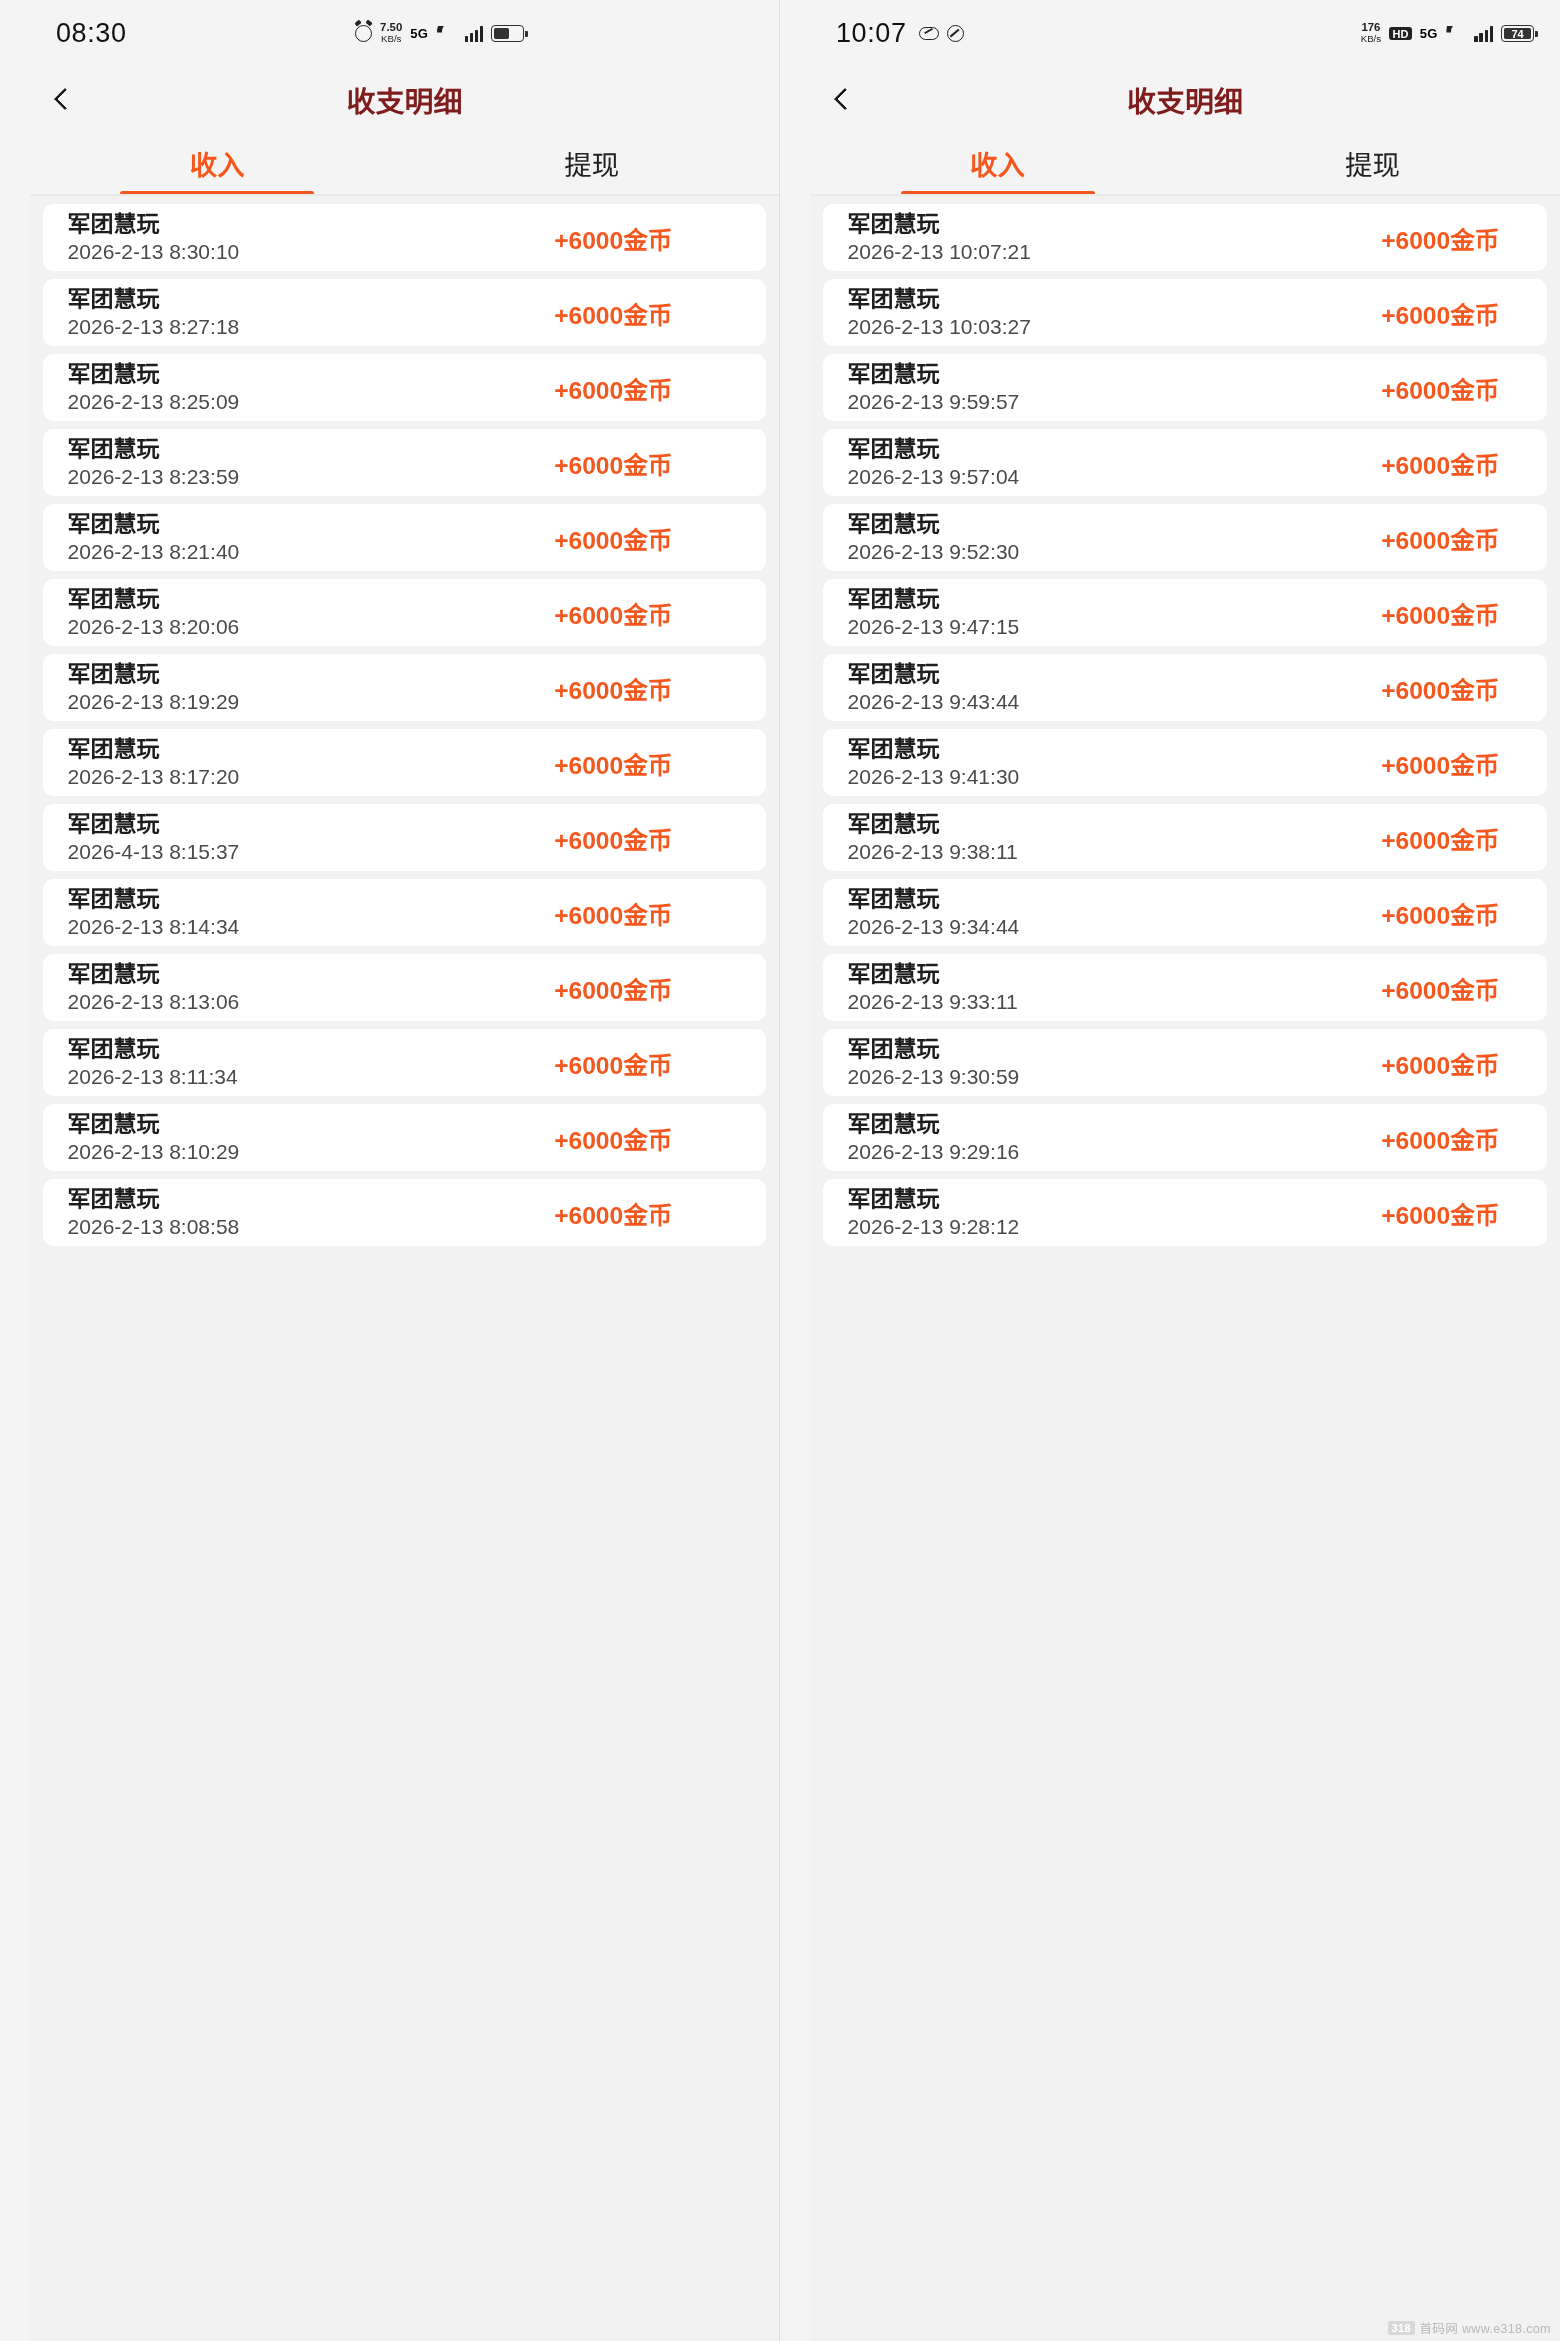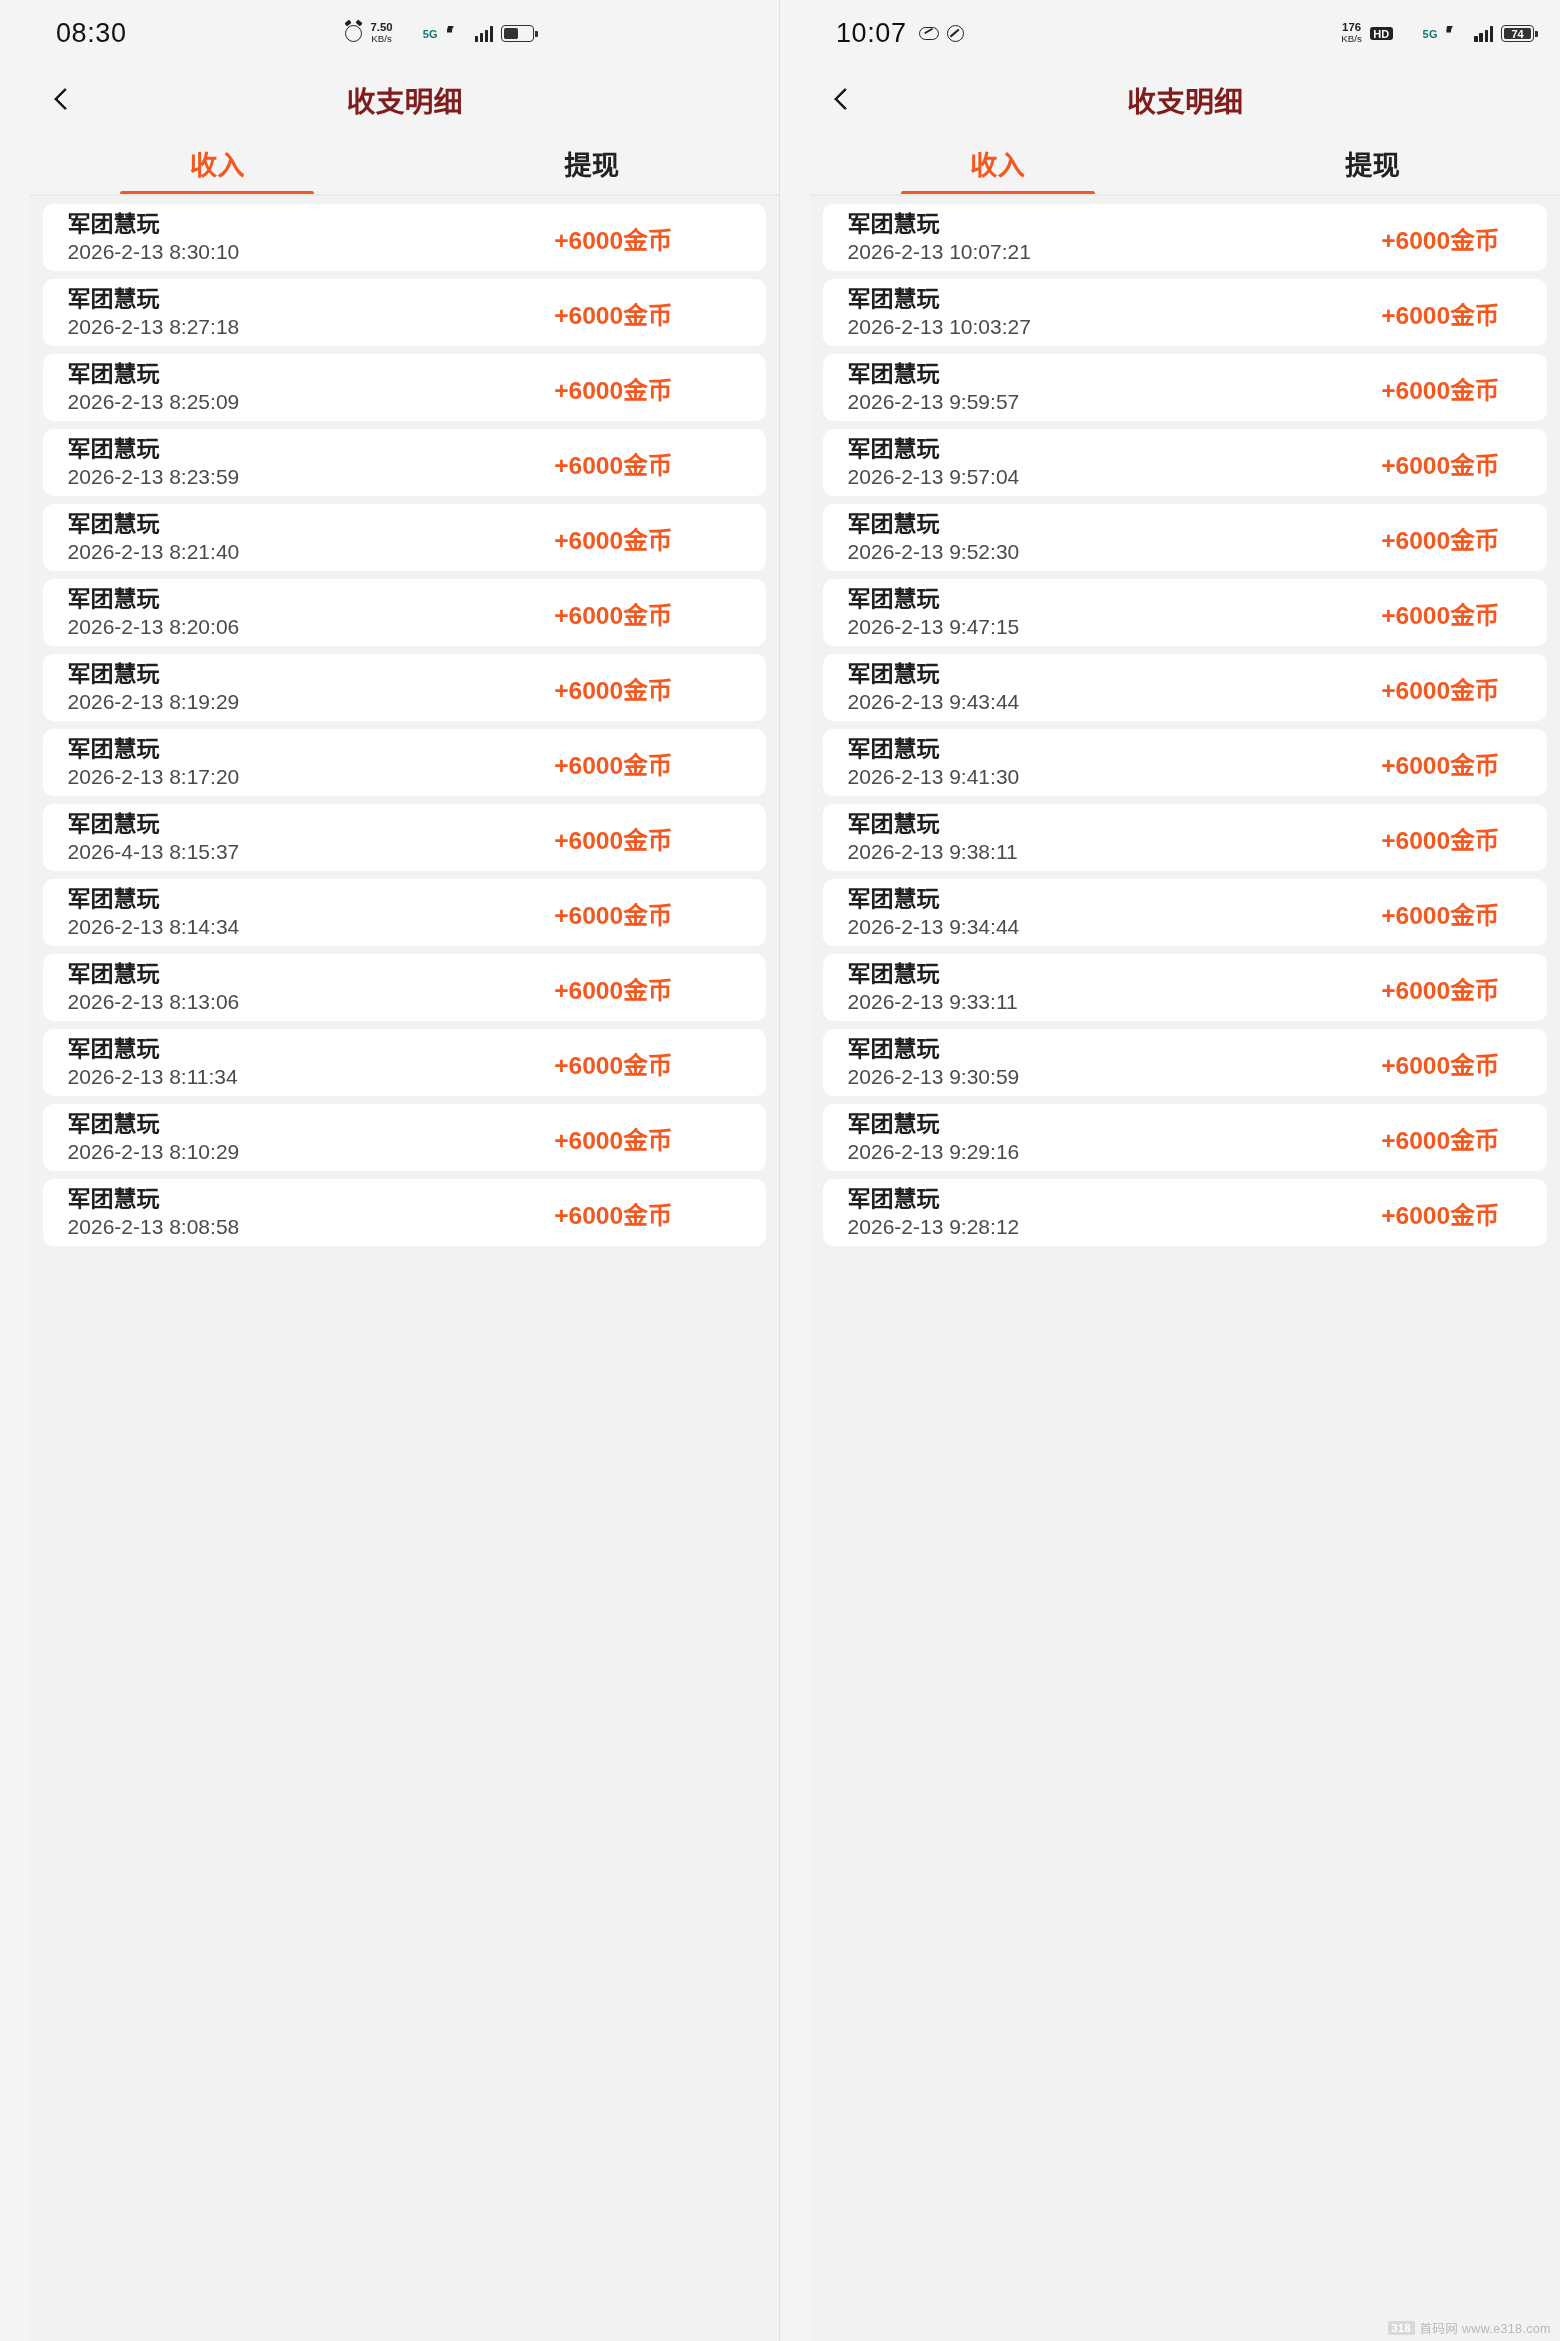--- a/index.html
+++ b/index.html
@@ -53,21 +53,21 @@
     background:#222; border-radius:1.1px;
   }
   .alarm-icon::before { left:-1.1px; transform:rotate(-40deg); }
   .alarm-icon::after { right:-1.1px; transform:rotate(40deg); }
   .netspeed {
     font-size:11.4px; line-height:1.05; color:#222; text-align:center;
     font-weight:700;
   }
   .netspeed small { display:block; font-size:9.7px; font-weight:400; }
   .badge-5g {
-    font-size:11px; font-weight:700; color:#0f766e; letter-spacing:0.3px;margin-left:22px;
+    font-size:13px; font-weight:700; color:#000000; letter-spacing:0.3px;
   }
   .badge-hd {
     font-size:11px; font-weight:700; color:#fff; background:#222;
     padding:0.6px 3.4px; border-radius:2.9px;
   }
   .wifi-icon {
     width:20.6px; height:16px; position:relative; overflow:hidden;
   }
   .wifi-icon::after{
     content:""; position:absolute; left:50%; bottom:0;
@@ -134,21 +134,21 @@
     pointer-events:none;
   }
 
   
   .tabs {
     display:flex; flex:0 0 auto; height:66px;
     background:#f4f4f4; position:relative;
   }
   .tab {
     flex:1; display:flex; align-items:center; justify-content:center;
-    font-size:27.4px; color:#222; font-weight:700;
+    font-size:27.4px; color:#222; font-weight:400;
     position:relative;
   }
   .tab.active { color:#f4581f; font-weight:700; }
   .tab.active::after {
     content:""; position:absolute; bottom:0; left:50%;
     transform:translateX(-50%);
     width:194px; height:4.6px; background:#f4581f; border-radius:2.3px;
   }
   .tabs::after{
     content:""; position:absolute; bottom:0; left:0; right:0;

